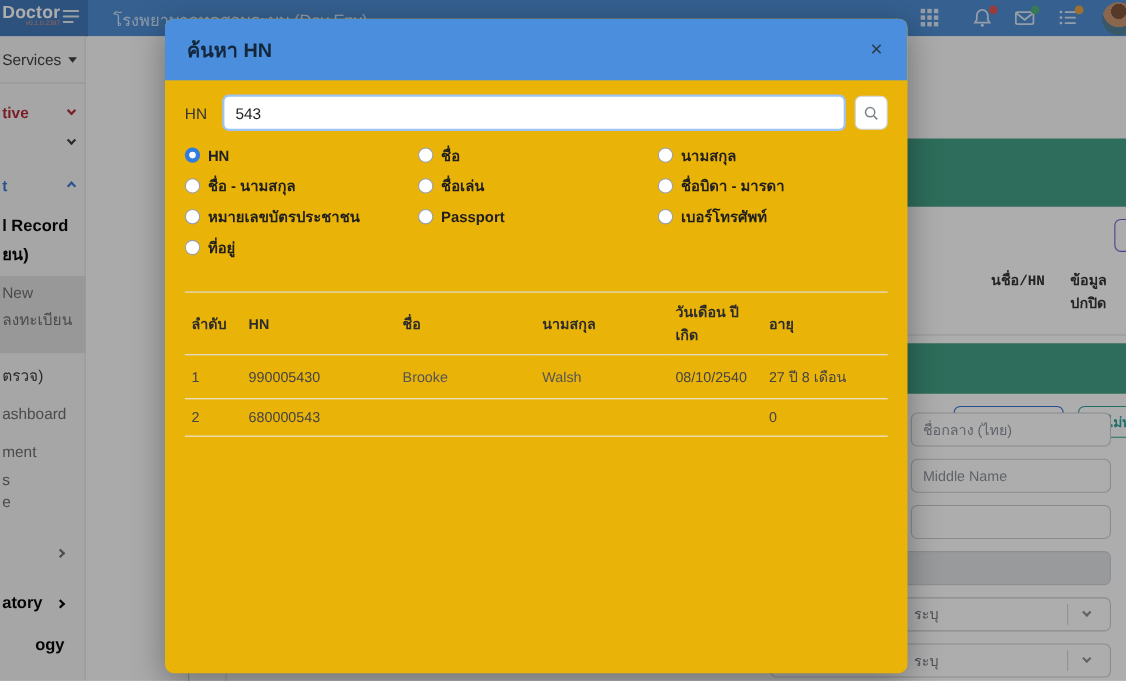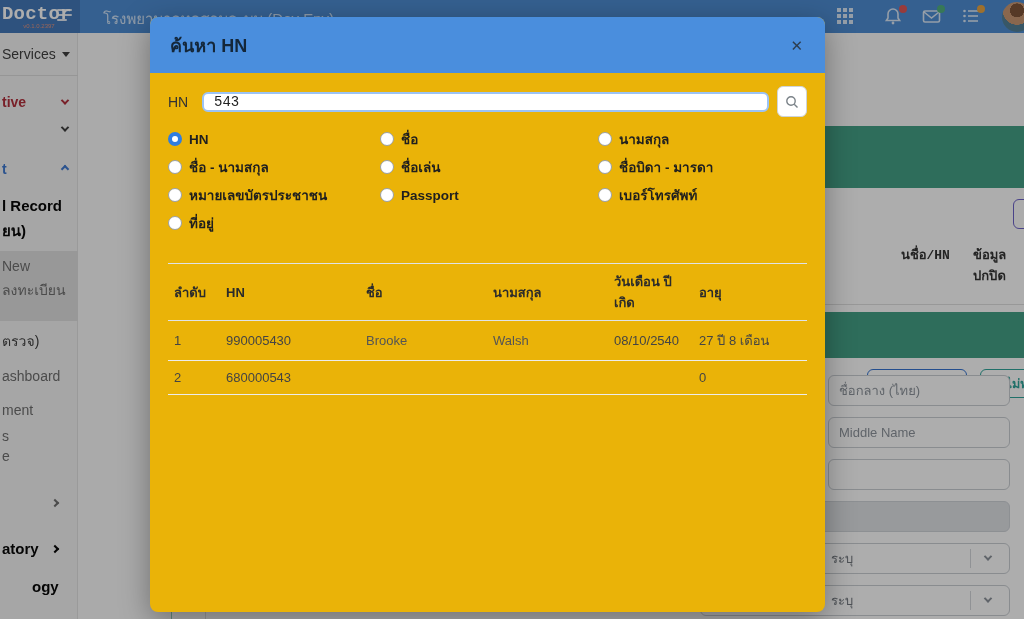--- a/index.html
+++ b/index.html
@@ -4,21 +4,21 @@
 <style>
   * { margin:0; padding:0; box-sizing:border-box; }
   html,body { width:1024px; height:619px; overflow:hidden; }
   body { font-family:"Liberation Sans","DejaVu Sans",sans-serif; background:#fff; position:relative; }
 
   .stage { position:absolute; inset:0; width:1024px; height:619px; overflow:hidden; background:#fbfbfb; }
 
   
   .app-header { position:absolute; left:0; top:0; width:1024px; height:33px; background:var(--header-blue); }
   .logo-area { position:absolute; left:0; top:0; width:80px; height:33px; background:var(--logo-blue); color:#fff; padding:3px 4px 0 2px; }
-  .brand { font-size:19px; font-weight:bold; letter-spacing:.2px;font-family:Liberation Mono, monospace; }
+  .brand { font-size:16px; font-weight:bold; letter-spacing:.2px; }
   .version { font-size:6px; color:#e2907c; text-align:center; margin-top:-2px; }
   .hamburger { position:absolute; left:57px; top:9px; width:15px; cursor:pointer; }
   .hamburger span { display:block; height:2px; background:rgba(255,255,255,.85); margin-bottom:3px; border-radius:1px; }
   .hamburger span:nth-child(3){ width:10px; }
   .app-title { position:absolute; left:103px; top:7px; font-size:15px; color:#cfe2f7; }
   .hdr-ico { position:absolute; top:7px; width:20px; height:20px; }
   .badge { position:absolute; width:8px; height:8px; border-radius:50%; top:-2px; right:-3px; }
   .avatar { position:absolute; left:1002px; top:2px; width:30px; height:30px; border-radius:50%;
             background:radial-gradient(circle at 50% 28%, #7c4f33 0 26%, #c9956f 27% 54%, #4e7d95 55%); }
 
@@ -64,21 +64,21 @@
 
   
   .overlay { position:absolute; inset:0; background:rgba(15,15,15,.34); z-index:50; }
   .modal { position:absolute; left:150px; top:17px; width:675px; height:595px; background:#eab308; border-radius:8px; box-shadow:0 8px 30px rgba(0,0,0,.35); z-index:100; overflow:hidden; }
   .modal-header { height:56px; background:var(--modal-blue); display:flex; align-items:center; justify-content:space-between; padding:0 22px 0 20px; }
   .modal-title { font-size:18px; font-weight:bold; color:#14273a; }
   .modal-close { font-size:15px; font-weight:bold; color:#2d3e50; cursor:pointer; line-height:1; }
   .modal-body { padding:13px 18px 0 18px; }
   .search-row { display:flex; align-items:center; gap:12px; }
   .search-row label { font-size:14px; color:#333; width:22px; }
-  .search-input { flex:1; height:20px; border:2px solid #9cc3f5; border-radius:6px; outline:none; font-size:14px; color:#222; padding:0 10px; font-family:Liberation Mono, monospace; }
+  .search-input { flex:1; height:33px; border:2px solid #9cc3f5; border-radius:6px; outline:none; font-size:14px; color:#222; padding:0 10px; font-family:Liberation Sans, sans-serif; }
   .search-btn { width:30px; height:31px; border:1px solid #ced4da; border-radius:6px; background:#fff; display:flex; align-items:center; justify-content:center; cursor:pointer; margin-left:-4px; }
   .radio-grid { margin-top:11px; display:grid; grid-template-columns:212px 218px 1fr; row-gap:6px; }
   .radio-item { display:flex; align-items:center; gap:7px; font-size:13.5px; color:#1f1f1f; font-weight:600; cursor:pointer; }
   .radio-dot { width:14px; height:14px; border-radius:50%; border:1.5px solid #9aa0a6; background:#fff; flex:0 0 auto; }
   .radio-dot.checked { border:4.5px solid var(--radio-blue); }
   .result-table { width:100%; border-collapse:collapse; margin-top:29px; }
   .result-table th { text-align:left; font-size:13px; color:#2b2b2b; font-weight:600; border-top:1px solid #dfe3e8; border-bottom:1px solid #dfe3e8; padding:7px 6px; }
   .result-table td { font-size:13px; color:#444; border-bottom:1px solid #ececec; padding:9px 6px; }
   .result-table td.name-cell { color:#555; }
   .result-table tr { cursor:pointer; }

